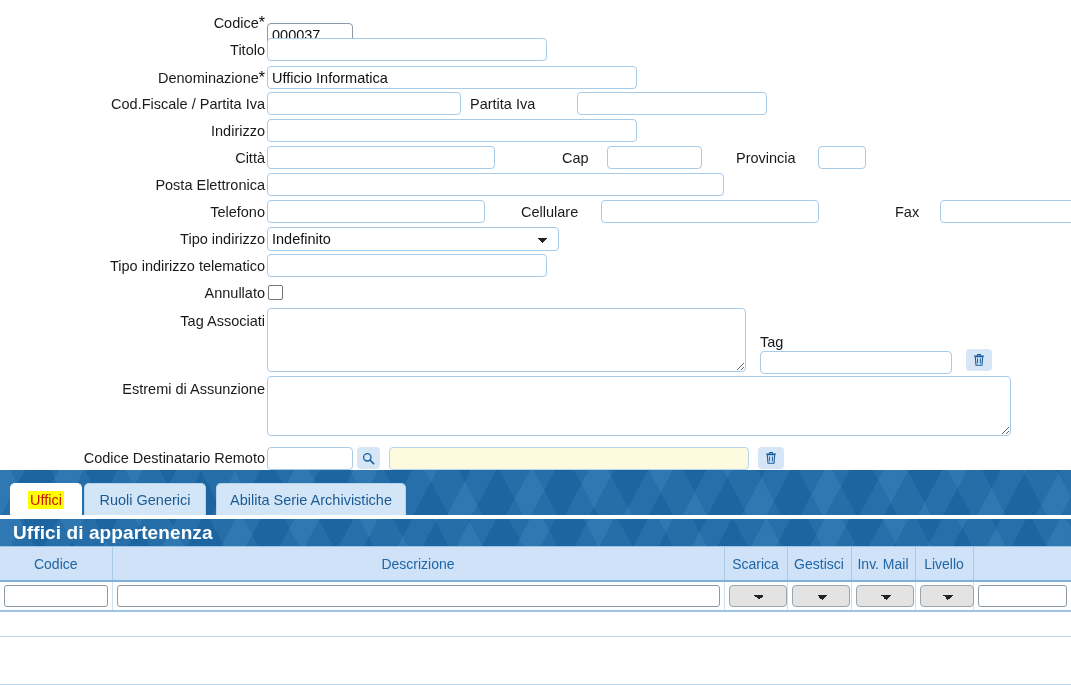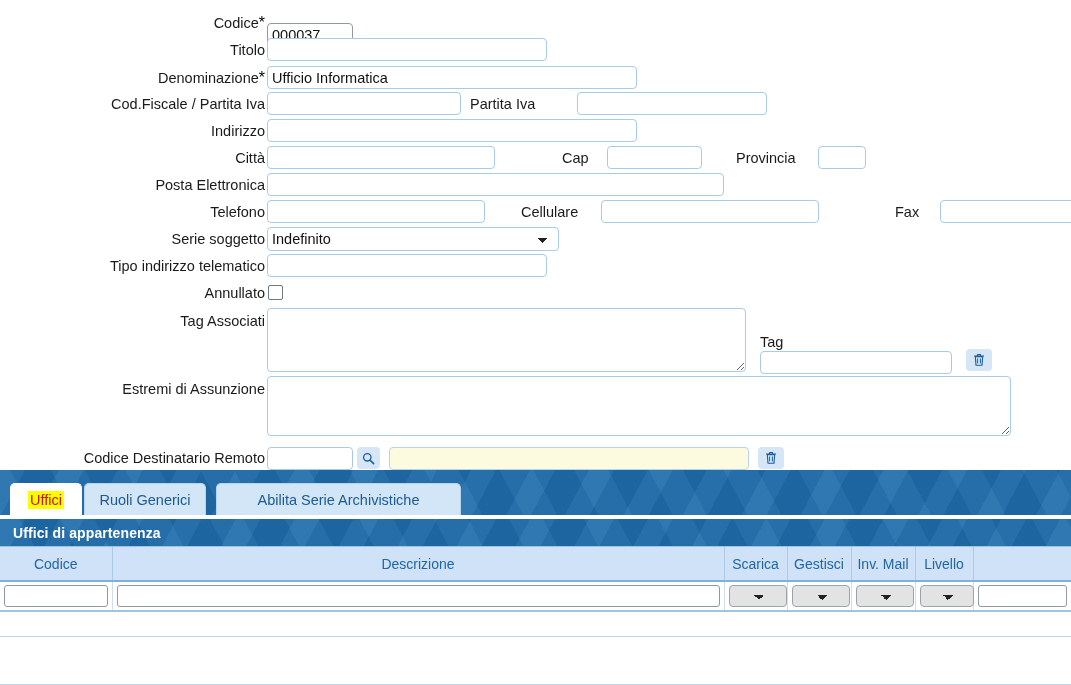--- a/index.html
+++ b/index.html
@@ -105,21 +105,21 @@
     color:#cc1111;
     font-weight:400;
   }
   .tab.active .hl { background:#ffff00; padding:1px 2px; }
 
   .sectionbar {
     top:519px; height:27px;
     display:flex; align-items:center;
   }
   .sectionbar .title {
-    color:#fff; font-size:14px; font-weight:bold;
+    color:#fff; font-size:19px; font-weight:bold;
     padding-left:13px; letter-spacing:.1px;
   }
 
   
   .grid { position:absolute; left:0; top:546px; width:1071px; height:139px; background:#fff;
           border-top:1px solid #9dc4e4; }
   table.gtbl { border-collapse:collapse; width:1071px; table-layout:fixed; }
   table.gtbl th {
     background:#cfe2f7;
     color:#2166a5;
@@ -225,21 +225,21 @@
     <div class="row" style="left:521px; top:200px;align-items:flex-end;">
       <span class="lbl">Cellulare</span>
     </div>
     <input class="fld" style="position: absolute; left: 601px; top: 200px; width: 218px;" value="">
     <div class="row" style="left:895px; top:200px;">
       <span class="lbl">Fax</span>
     </div>
     <input class="fld" style="position: absolute; left: 940px; top: 200px; width: 160px;" value="">
 
     <div class="row" style="left:0; top:227px; width:265px; justify-content:flex-end;">
-      <span class="lbl">Serie soggetto</span>
+      <span class="lbl">Tipo indirizzo</span>
     </div>
     <select class="fld" style="position:absolute; left:267px; top:227px; width:292px;">
       <option>Indefinito</option>
     </select>
 
     <div class="row" style="left:0; top:254px; width:265px; justify-content:flex-end;">
       <span class="lbl">Tipo indirizzo telematico</span>
     </div>
     <input class="fld" style="position: absolute; left: 267px; top: 254px; width: 280px;" value="">
 
@@ -295,21 +295,21 @@
   </div>
 
   <div class="bluebar tabstrip">
     <div class="inner">
       <div class="tab active" style="left:10px; width:72px;">
         <span class="hl">Uffici</span>
       </div>
       <div class="tab" style="left:72px; width:122px;margin-left:12px;">
         <span>Ruoli Generici</span>
       </div>
-      <div class="tab" style="left:216px; width:245px;">
+      <div class="tab" style="left:216px; width:190px;">
         <span>Abilita Serie Archivistiche</span>
       </div>
     </div>
   </div>
 
   <div class="bluebar sectionbar">
     <span class="title">Uffici di appartenenza</span>
   </div>
 
   <div class="grid">

